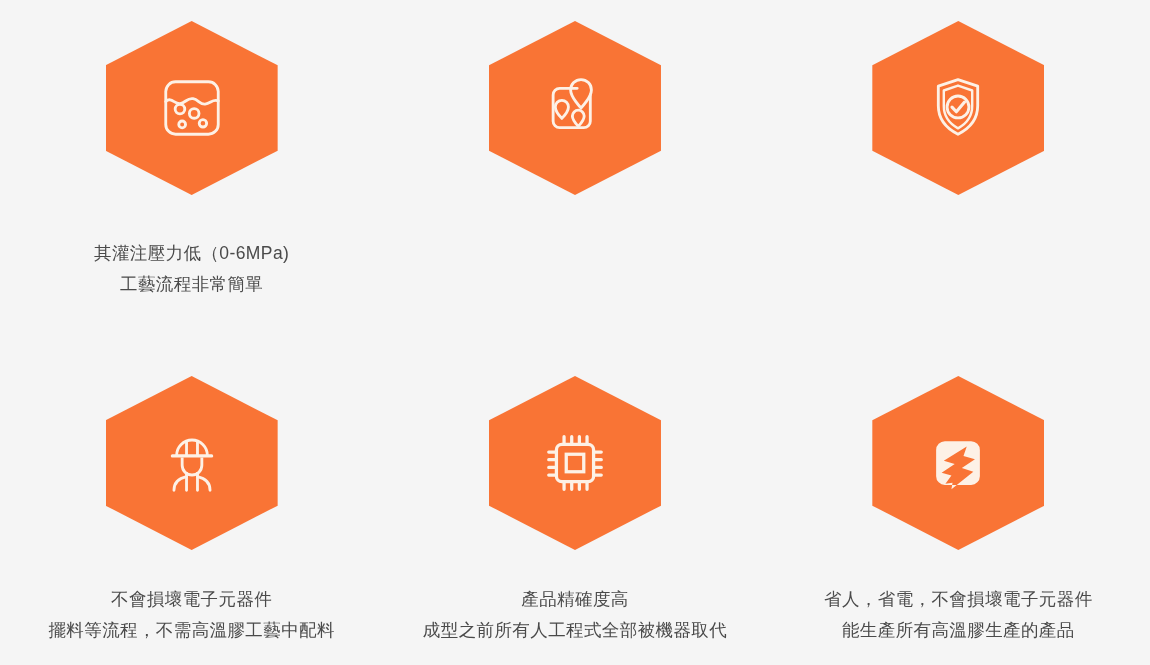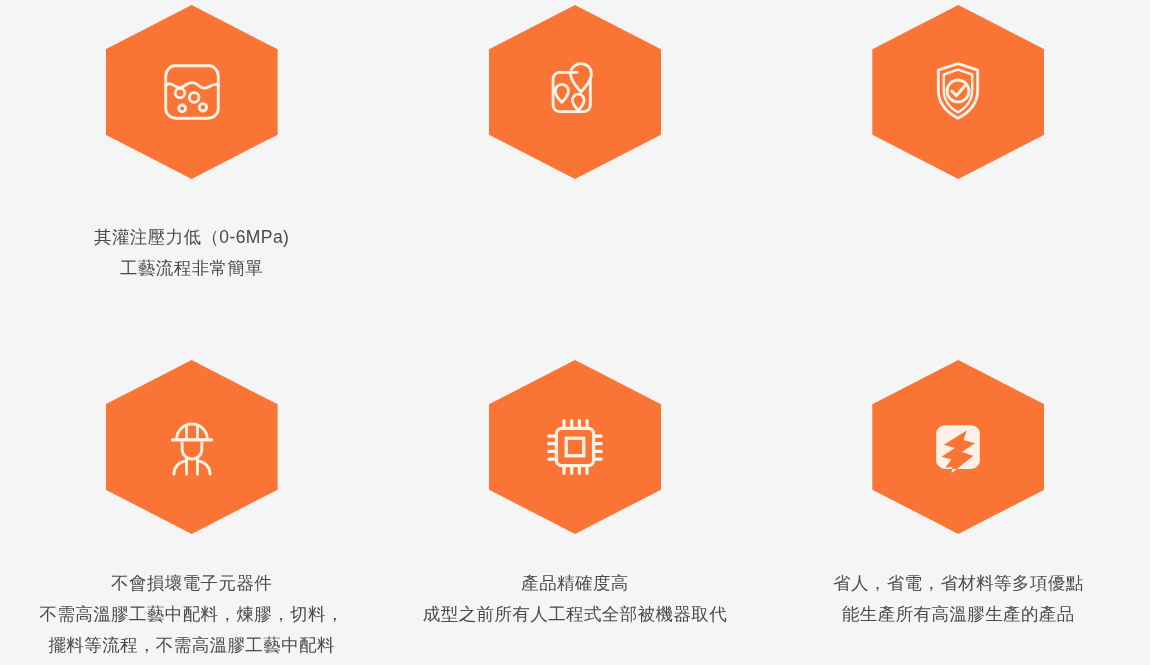--- a/index.html
+++ b/index.html
@@ -17,20 +17,21 @@
     width: 1150px;
     display: grid;
     grid-template-columns: repeat(3, 383.33px);
     grid-template-rows: 338px 327px;
   }
   .feature-cell {
     display: flex;
     flex-direction: column;
     align-items: center;
     box-sizing: border-box;
+    margin-top: 16px;
   }
   .row-1 .hex-wrap { padding-top: 5px; }
   .row-2 .hex-wrap { padding-top: 22px; }
 
   .hex-wrap {
     display: flex;
     justify-content: center;
     align-items: flex-start;
   }
   .hexagon {
@@ -126,21 +127,20 @@
           <path d="M27 12.3 V25 M37 12.3 V25" fill="none" stroke="#fdf1e6" stroke-width="2.6"></path>
           <path d="M23 27 v7 a9 9 0 0 0 18 0 v-7" fill="none" stroke="#fdf1e6" stroke-width="2.6"></path>
           <path d="M27 40.5 v4.5 M37 40.5 v4.5" fill="none" stroke="#fdf1e6" stroke-width="2.6"></path>
           <path d="M27 44.5 C20 46, 15.5 50, 15.5 57 M37 44.5 C44 46, 48.5 50, 48.5 57" fill="none" stroke="#fdf1e6" stroke-width="2.6" stroke-linecap="round"></path>
           <path d="M27 45 V57 M37 45 V57" fill="none" stroke="#fdf1e6" stroke-width="2.6" stroke-linecap="round"></path>
         </svg>
       </div>
     </div>
     <div class="feature-text">
       <span class="line">不會損壞電子元器件</span>
-      <span class="line">不需高溫膠工藝中配料，煉膠，切料，</span>
       <span class="line">擺料等流程，不需高溫膠工藝中配料</span>
     </div>
   </div>
 
   <div class="feature-cell row-2">
     <div class="hex-wrap">
       <div class="hexagon">
         <svg class="hex-icon" viewBox="0 0 64 64">
           <rect x="15" y="15" width="34" height="34" rx="5" ry="5" fill="none" stroke="#fdf1e6" stroke-width="3"></rect>
           <rect x="24" y="24" width="16" height="16" fill="none" stroke="#fdf1e6" stroke-width="3"></rect>
@@ -162,18 +162,18 @@
   <div class="feature-cell row-2">
     <div class="hex-wrap">
       <div class="hexagon">
         <svg class="hex-icon" viewBox="0 0 64 64">
           <path d="M12 20 a8 8 0 0 1 8 -8 h24 a8 8 0 0 1 8 8 v24 a8 8 0 0 1 -8 8 H20 a8 8 0 0 1 -8 -8 z
                    M40 17 L19 30 L29 33 L17 41 L26 43.5 L20.5 51 L27 50 L26 56 L46 40 L35.5 36.5 L47.5 28.5 L37 25.5 z" fill="#fdf1e6" fill-rule="evenodd"></path>
         </svg>
       </div>
     </div>
     <div class="feature-text">
-      <span class="line">省人，省電，省材料等多項優點</span>
+      <span class="line">省人，省電，不會損壞電子元器件</span>
       <span class="line">能生產所有高溫膠生產的產品</span>
     </div>
   </div>
 
 </div>
 
 </body></html>

